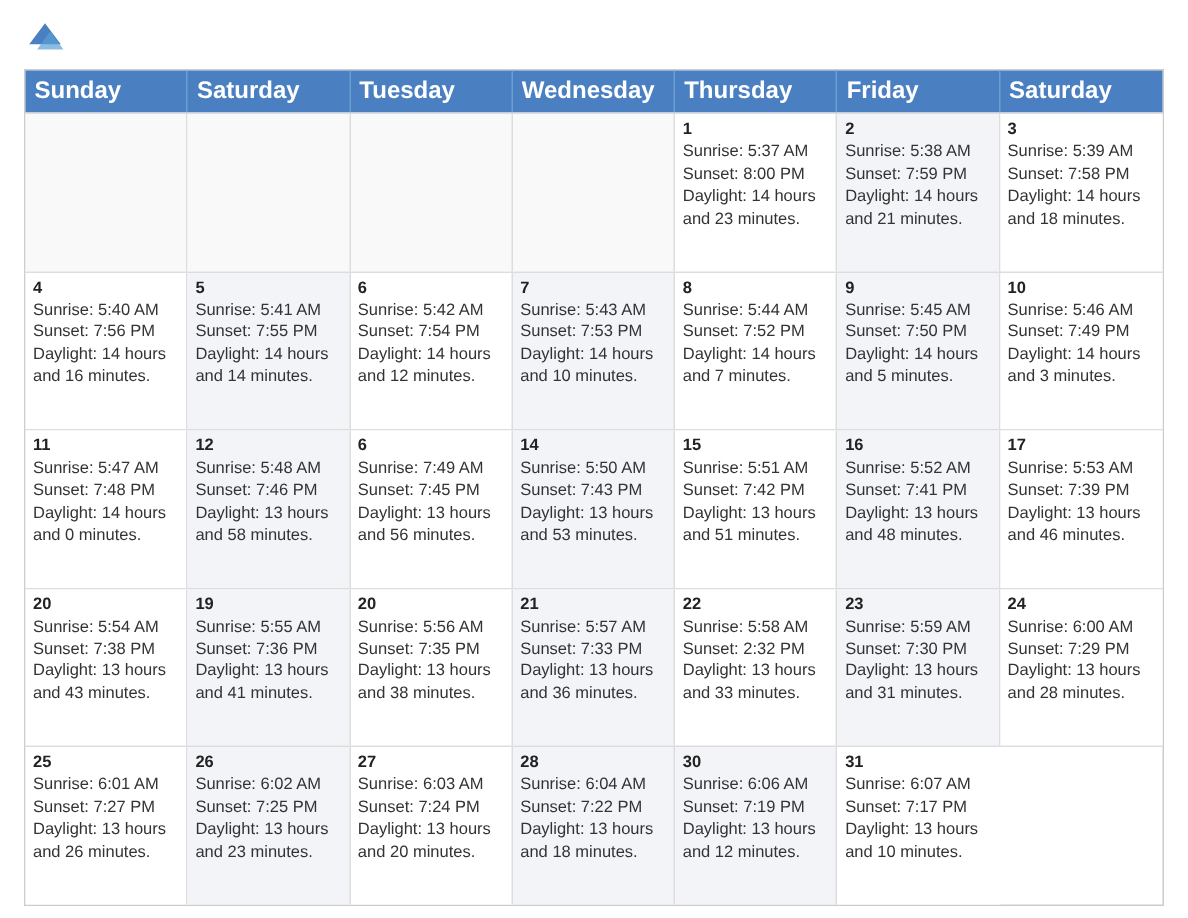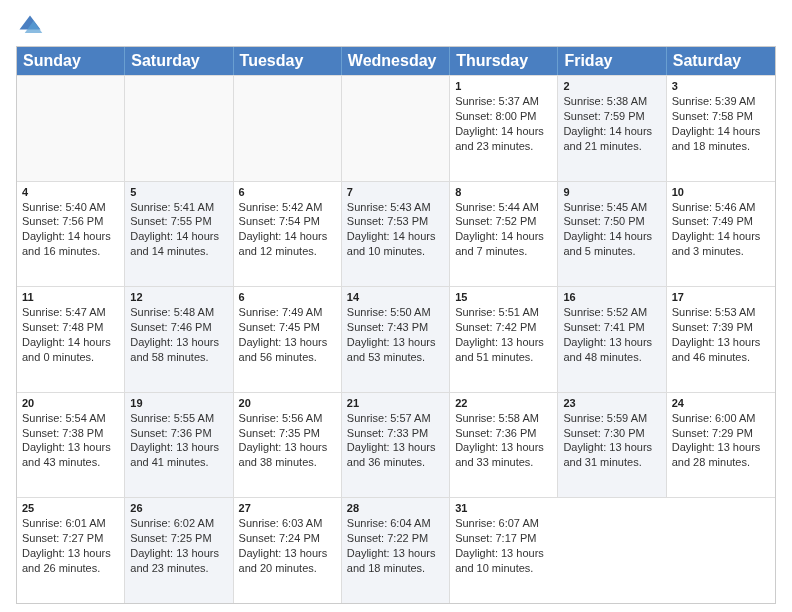--- a/index.html
+++ b/index.html
@@ -300,21 +300,21 @@
           <div class="cal-cell shaded">
             <div class="day-num">21</div>
             <div class="cell-text">Sunrise: 5:57 AM
 Sunset: 7:33 PM
 Daylight: 13 hours
 and 36 minutes.</div>
           </div>
           <div class="cal-cell">
             <div class="day-num">22</div>
             <div class="cell-text">Sunrise: 5:58 AM
-Sunset: 7:36 PM
+Sunset: 2:32 PM
 Daylight: 13 hours
 and 33 minutes.</div>
           </div>
           <div class="cal-cell shaded">
             <div class="day-num">23</div>
             <div class="cell-text">Sunrise: 5:59 AM
 Sunset: 7:30 PM
 Daylight: 13 hours
 and 31 minutes.</div>
           </div>
@@ -347,20 +347,27 @@
 Sunset: 7:24 PM
 Daylight: 13 hours
 and 20 minutes.</div>
           </div>
           <div class="cal-cell shaded">
             <div class="day-num">28</div>
             <div class="cell-text">Sunrise: 6:04 AM
 Sunset: 7:22 PM
 Daylight: 13 hours
 and 18 minutes.</div>
+          </div>
+          <div class="cal-cell shaded">
+            <div class="day-num">30</div>
+            <div class="cell-text">Sunrise: 6:06 AM
+Sunset: 7:19 PM
+Daylight: 13 hours
+and 12 minutes.</div>
           </div>
           <div class="cal-cell">
             <div class="day-num">31</div>
             <div class="cell-text">Sunrise: 6:07 AM
 Sunset: 7:17 PM
 Daylight: 13 hours
 and 10 minutes.</div>
           </div>
         </div>
       </div>

